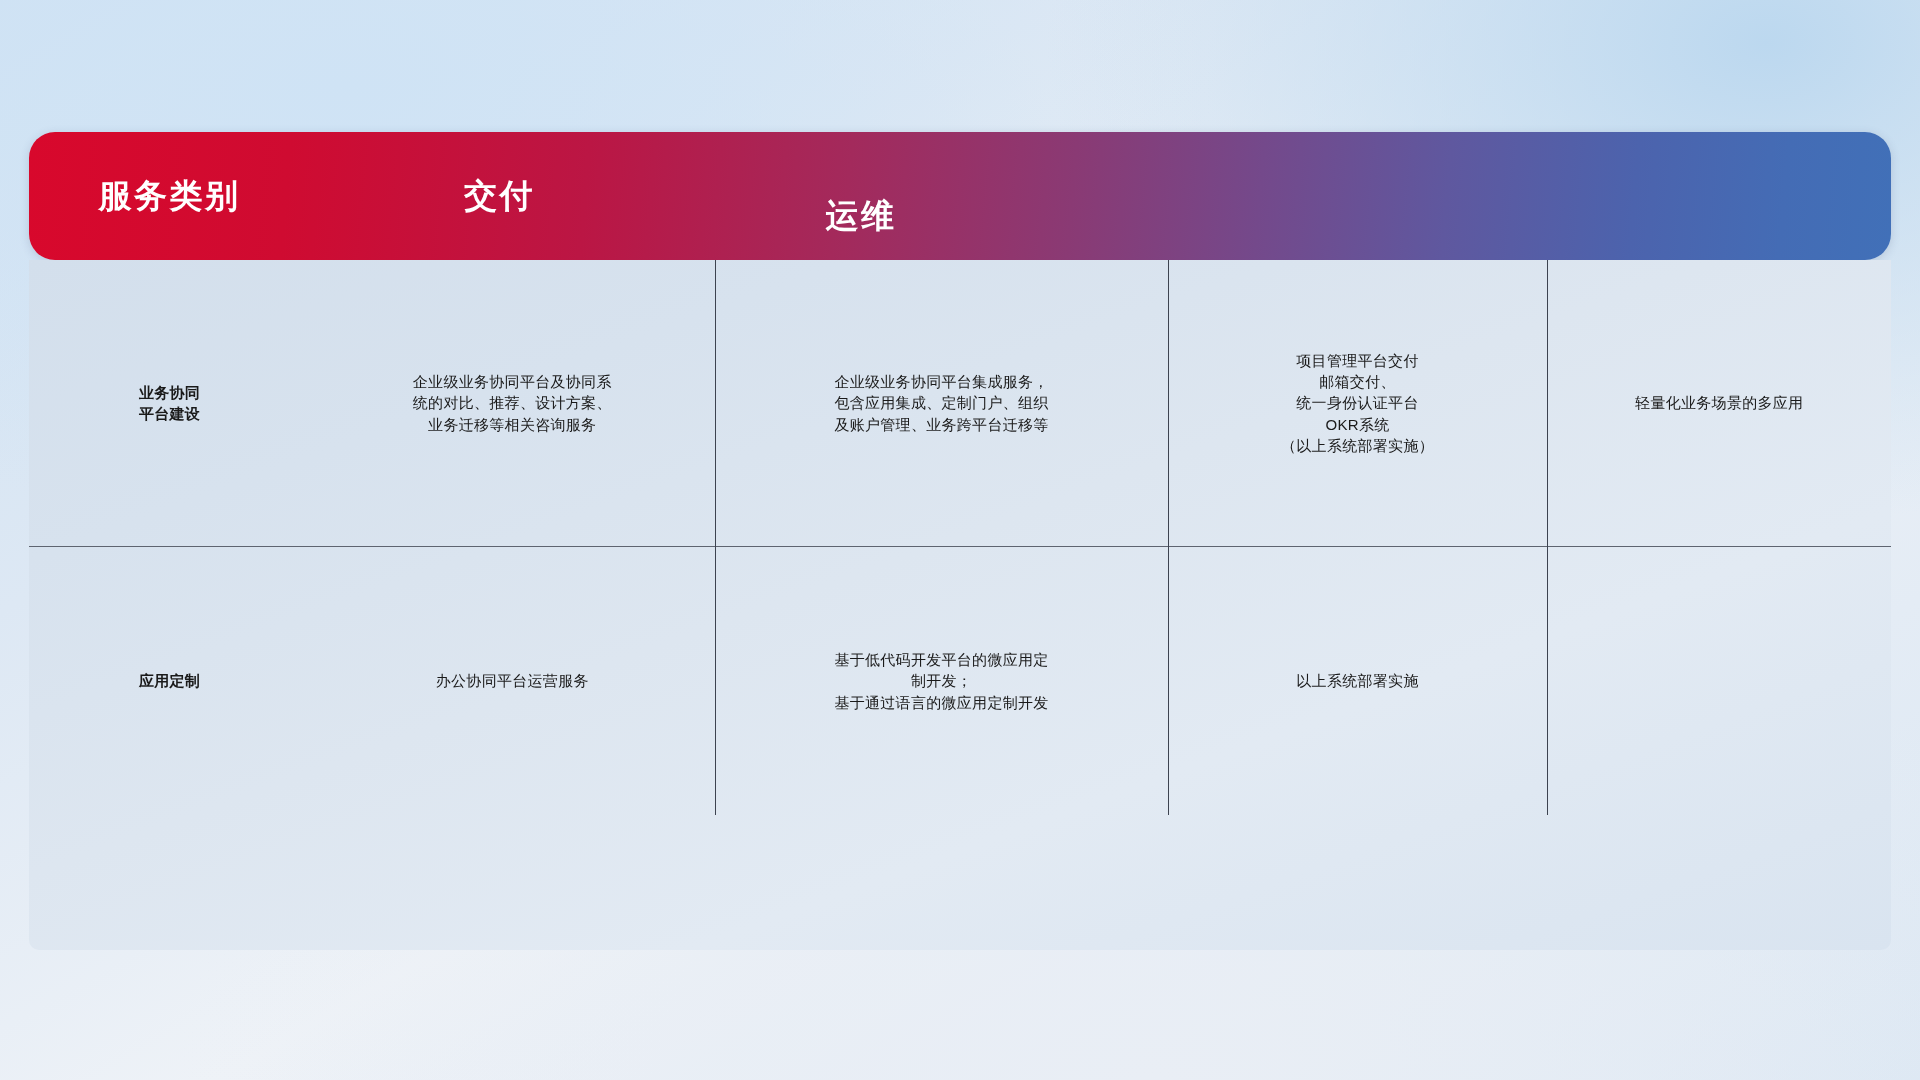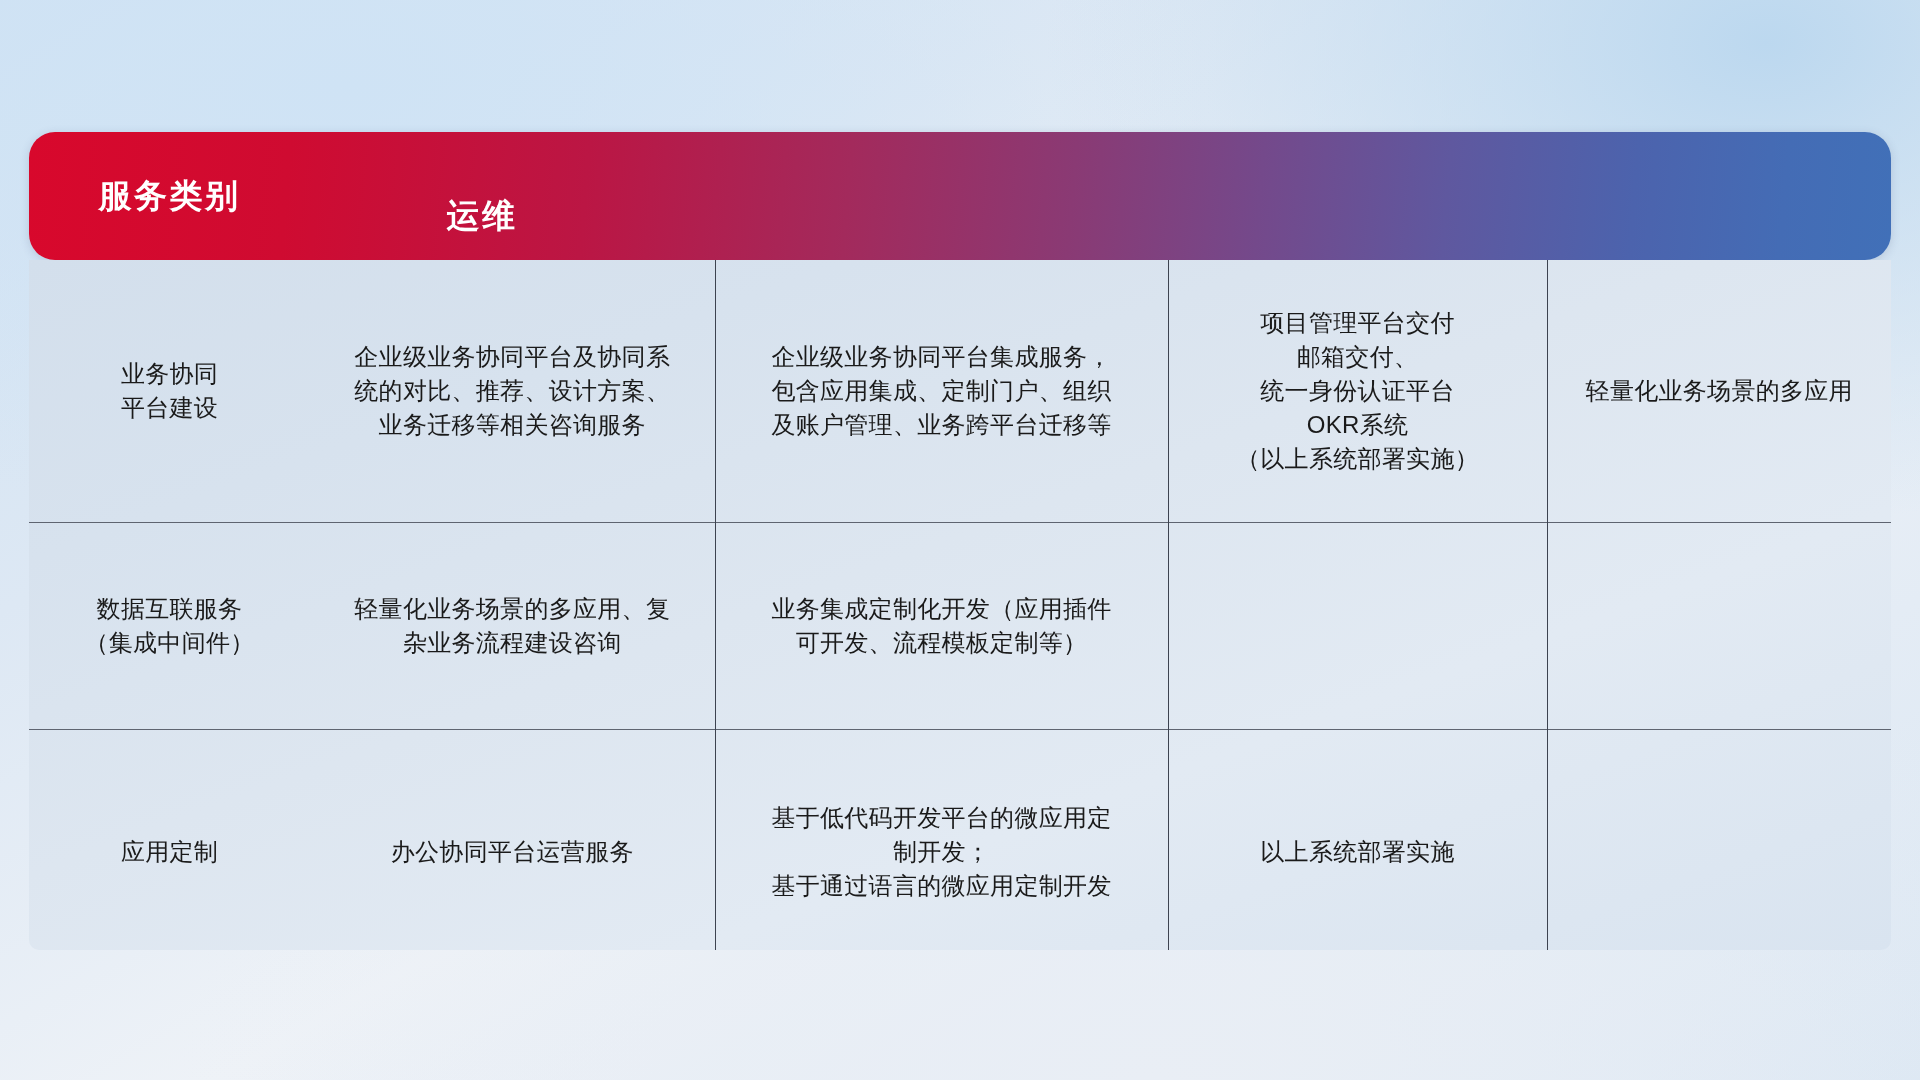--- a/index.html
+++ b/index.html
@@ -92,65 +92,68 @@
     overflow: hidden;
   }
 
   .body-table {
     width: 1862px;
     border-collapse: collapse;
     table-layout: fixed;
   }
 
   .body-table td {
-    padding: 4px 14px;
+    padding: 16px 14px;
     vertical-align: middle;
     text-align: center;
     color: #1a1a1a;
-    font-size: 24px;
+    font-size: 15px;
     line-height: 1.42;
     letter-spacing: 0.3px;
     background: transparent;
   }
 
   .row-1 td { height: 254px; }
   .row-2 td { height: 198px; }
   .row-3 td { height: 236px; }
 
   .rowsep {
     border-top: 1.5px solid #5e6470;
   }
 
   .vsep {
     border-left: 1.5px solid #3d4350;
   }
 
   .rowlabel {
     color: #4a72c0;
-    font-weight: normal;
+    font-weight: bold;
     font-size: 30px;
     line-height: 1.38;
     letter-spacing: 1.5px;
   }
 
   .cell-text {
     white-space: pre-line;
     display: block;
   }
 </style>
 </head>
 <body>
 
 <div class="page">
 
   <div class="header-band"></div>
 
   <div class="header-labels">
     <div class="hcell c0">
       <span>服务类别</span>
+    </div>
+    <div class="hcell c3">
+      <span>交付</span>
     </div>
     <div class="hcell c4">
       <span>运维</span>
     </div>
   </div>
 
   <div class="body-wrap">
     <table class="body-table">
       <colgroup>
         <col class="c0">
@@ -180,40 +183,20 @@
 邮箱交付、
 统一身份认证平台
 OKR系统
 （以上系统部署实施）</span>
           </td>
           <td class="vsep">
             <span class="cell-text">轻量化业务场景的多应用</span>
           </td>
         </tr>
 
-        <tr class="row-2">
-          <td class="rowlabel rowsep">
-            <span class="cell-text">数据互联服务
-（集成中间件）</span>
-          </td>
-          <td class="rowsep">
-            <span class="cell-text">轻量化业务场景的多应用、复
-杂业务流程建设咨询</span>
-          </td>
-          <td class="vsep rowsep">
-            <span class="cell-text">业务集成定制化开发（应用插件
-可开发、流程模板定制等）</span>
-          </td>
-          <td class="vsep rowsep">
-            <span class="cell-text"></span>
-          </td>
-          <td class="vsep rowsep">
-            <span class="cell-text"></span>
-          </td>
-        </tr>
 
         <tr class="row-3">
           <td class="rowlabel rowsep">
             <span class="cell-text">应用定制</span>
           </td>
           <td class="rowsep">
             <span class="cell-text">办公协同平台运营服务</span>
           </td>
           <td class="vsep rowsep">
             <span class="cell-text">基于低代码开发平台的微应用定

